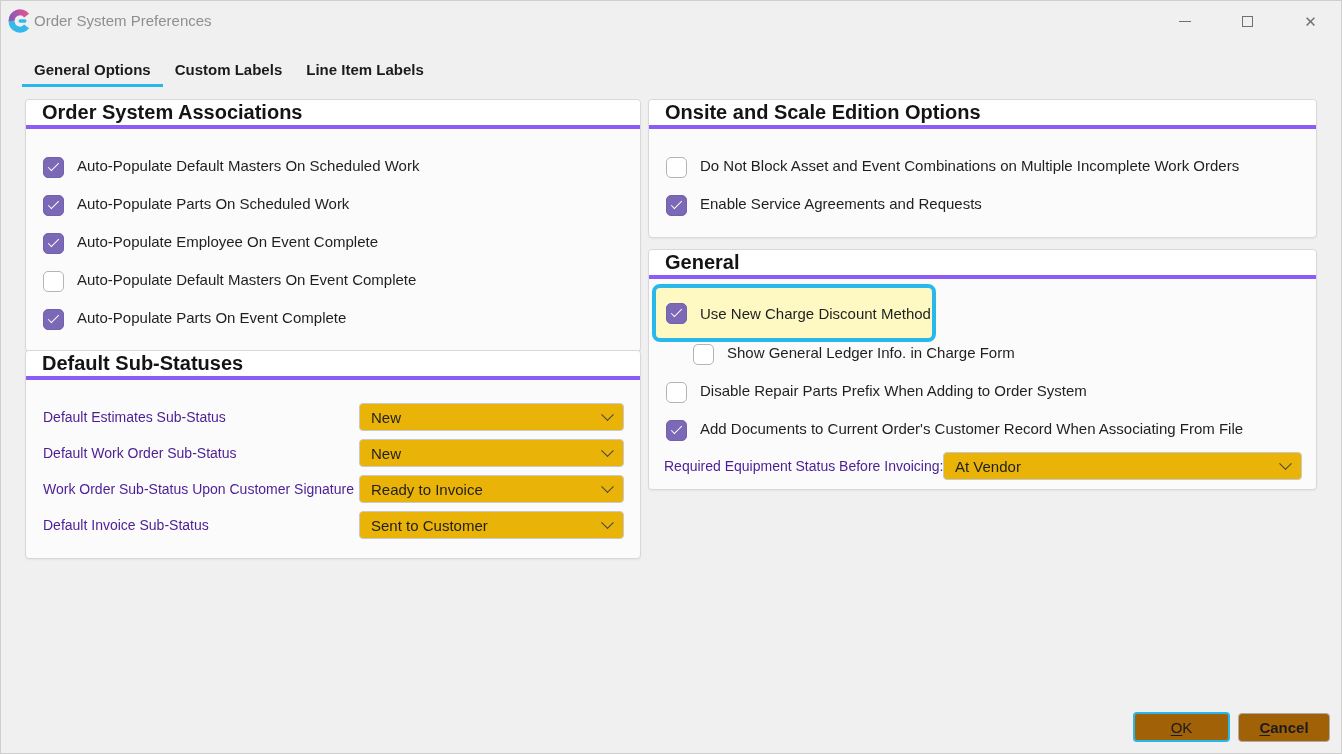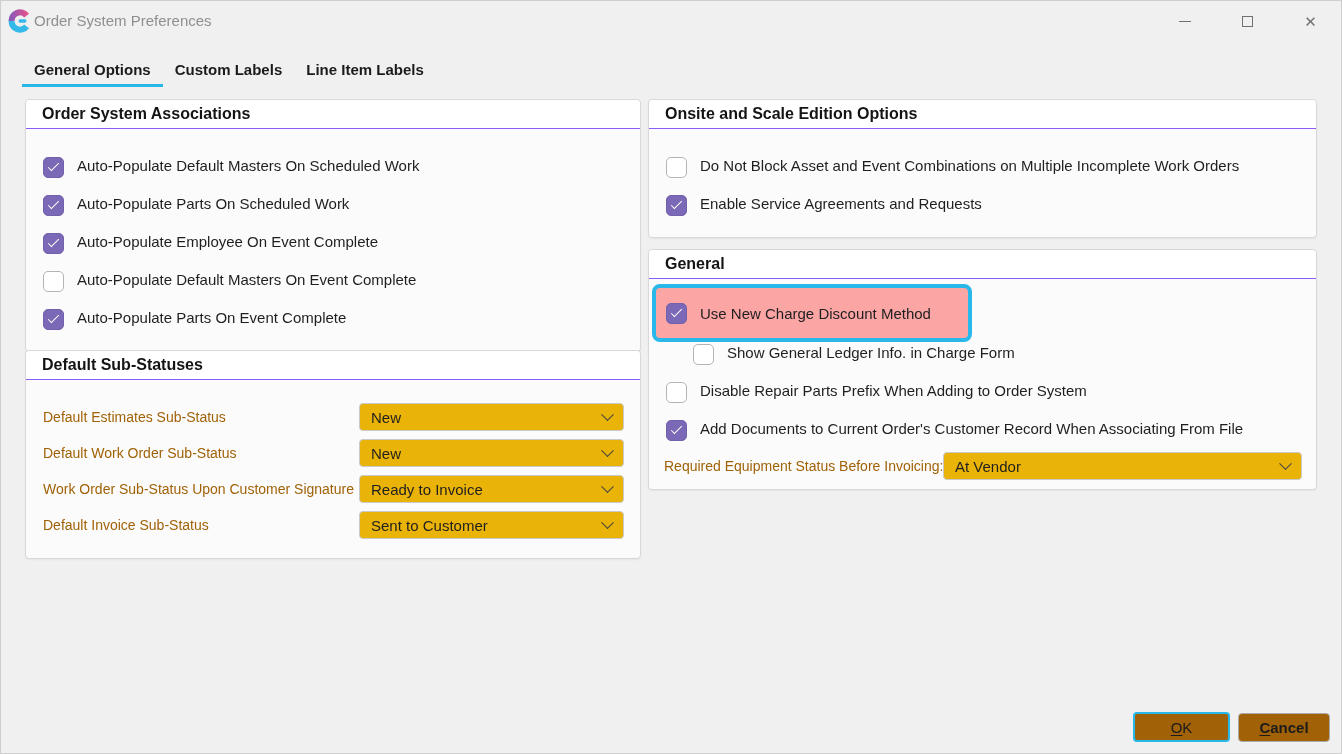--- a/index.html
+++ b/index.html
@@ -23,36 +23,36 @@
   .glyph-max { width:11px; height:11px; border:1px solid #707070; display:block; }
   .glyph-close { font-size:15px; color:#707070; line-height:1; }
 
   
   .tabbar { position:absolute; top:54px; left:22px; display:flex; height:33px; }
   .tab { padding:0 12px; font-size:15px; font-weight:bold; color:#1b1b1b; display:flex; align-items:center; border-bottom:3px solid transparent; cursor:default; }
   .tab.active { border-bottom-color:#27b7e9; }
 
   
   .card { position:absolute; background:#fbfbfb; border:1px solid #d8d8d8; border-radius:4px; box-shadow:0 1px 2px rgba(0,0,0,0.05); }
-  .card-header { background:#ffffff; border-bottom:1px solid #8b5cf6; border-radius:4px 4px 0 0; height:29px; display:flex; align-items:center; padding:0 16px; font-size:16px; font-weight:bold; color:#141414; }
+  .card-header { background:#ffffff; border-bottom:4px solid #8b5cf6; border-radius:4px 4px 0 0; height:29px; display:flex; align-items:center; padding:0 16px; font-size:20px; font-weight:bold; color:#141414; }
 
   
   .cbrow { position:absolute; left:17px; display:flex; align-items:flex-start; gap:13px; height:22px; }
   .cb { width:21px; height:21px; border-radius:5px; background:#ffffff; border:1px solid #b4b4b4; position:relative; flex:0 0 auto; cursor:default; }
   .cb.checked { background:#7b68b6; border-color:#7261ab; }
   .cb .mark { display:none; }
   .cb.checked .mark { display:block; position:absolute; left:4px; top:5px; width:11px; height:5px; border-left:1.7px solid #fff; border-bottom:1.7px solid #fff; transform:rotate(-45deg); }
   .cblabel { font-size:15px; color:#1f1f1f; white-space:nowrap; }
 
   
-  .hilite-box { position:absolute; left:3px; top:34px; width:320px; height:58px; border:4px solid #29b8ea; border-radius:8px; background:#fca5a5; display:flex; align-items:center; padding-left:10px; }
+  .hilite-box { position:absolute; left:3px; top:34px; width:284px; height:58px; border:4px solid #29b8ea; border-radius:8px; background:#fef9c3; display:flex; align-items:center; padding-left:10px; }
   .hilite-box .cbrow-inline { display:flex; align-items:center; gap:13px; }
 
   
-  .formlabel { position:absolute; left:17px; font-size:14px; color:#a16207; line-height:28px; white-space:nowrap;text-align:right; }
+  .formlabel { position:absolute; left:17px; font-size:14px; color:#4c1d95; line-height:28px; white-space:nowrap;text-align:right; }
   .select { position:absolute; height:28px; background:#eab308; border:1px solid #c9c9c9; border-radius:4px; display:flex; align-items:center; justify-content:space-between; padding:0 11px; font-size:15px; color:#1f1f1f; cursor:default; }
   .chev { width:9px; height:9px; border-right:1.5px solid #444; border-bottom:1.5px solid #444; transform:rotate(45deg) translate(-2px,-2px); flex:0 0 auto; }
 
   
   .btn { position:absolute; background:#a16207; border-radius:4px; font-size:15px; color:#1b1b1b; display:flex; align-items:center; justify-content:center; cursor:default; }
   .btn-ok { left:1133px; top:712px; width:97px; height:30px; border:2px solid #27b7e9; }
   .btn-cancel { left:1238px; top:713px; width:92px; height:29px; border:1px solid #ababab;font-weight:bold; }
   .accel { text-decoration:underline; text-underline-offset:2px; }
 </style>
 </head>

